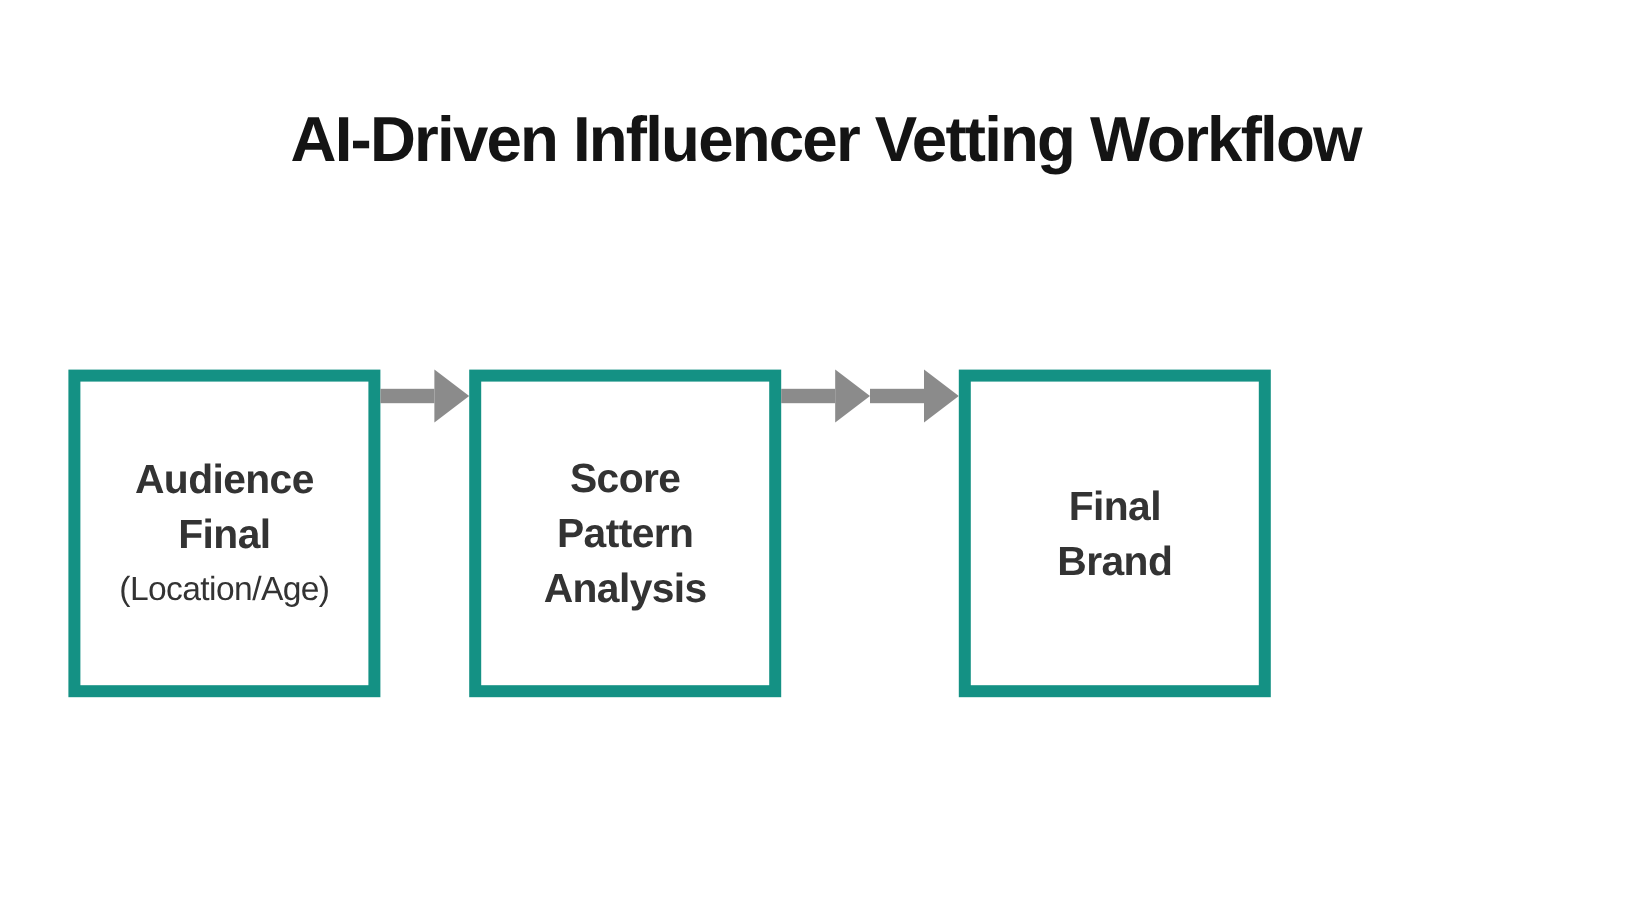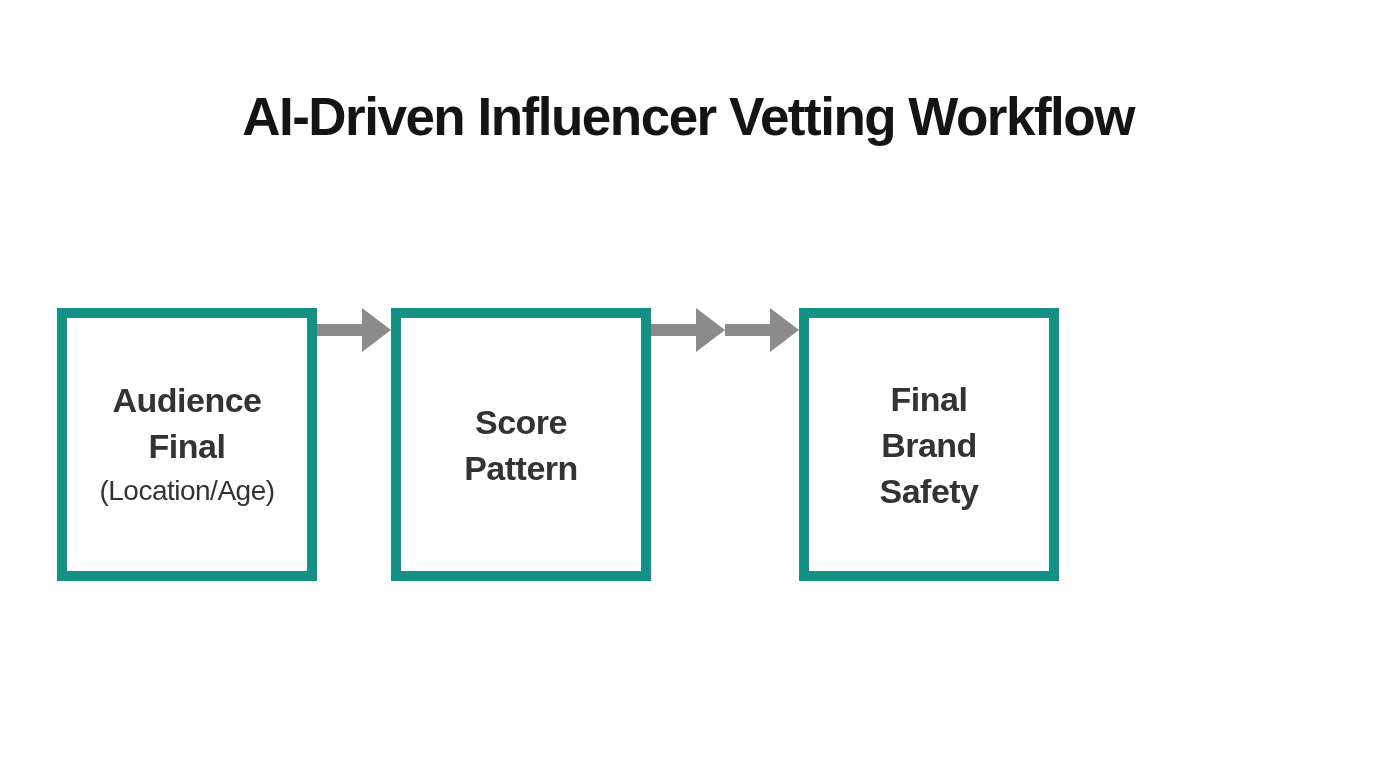--- a/index.html
+++ b/index.html
@@ -101,33 +101,33 @@
     </div>
 
     <div class="arrow">
       <div class="shaft"></div>
       <div class="head"></div>
     </div>
 
     <div class="box">
       <span class="line">Score</span>
       <span class="line">Pattern</span>
+      <span class="line">Analysis</span>
     </div>
 
     <div class="arrow">
       <div class="shaft"></div>
       <div class="head"></div>
     </div>
 
 
     <div class="arrow">
       <div class="shaft"></div>
       <div class="head"></div>
     </div>
 
     <div class="box">
       <span class="line">Final</span>
       <span class="line">Brand</span>
-      <span class="line">Safety</span>
     </div>
 
   </div>
 </div>
 
 </body></html>

